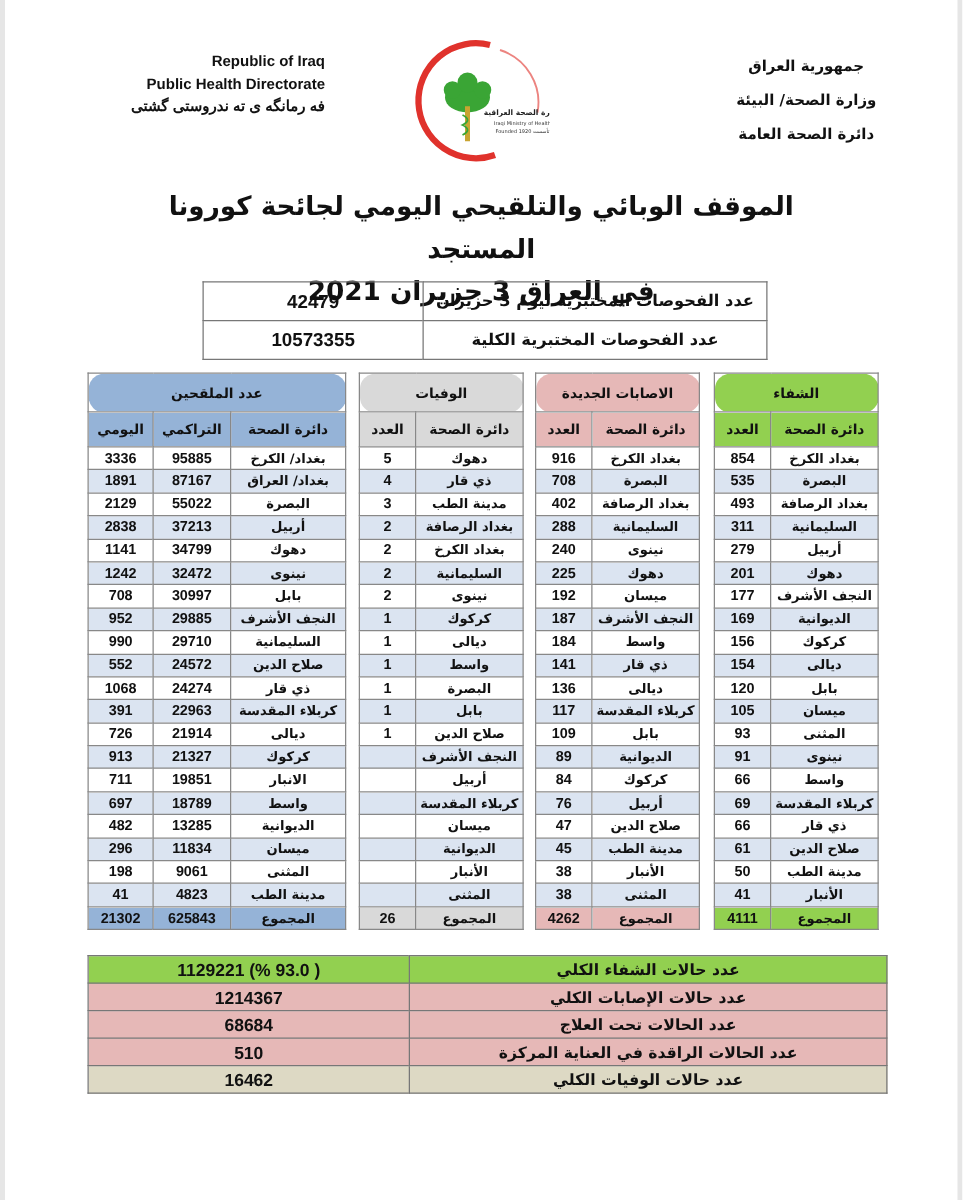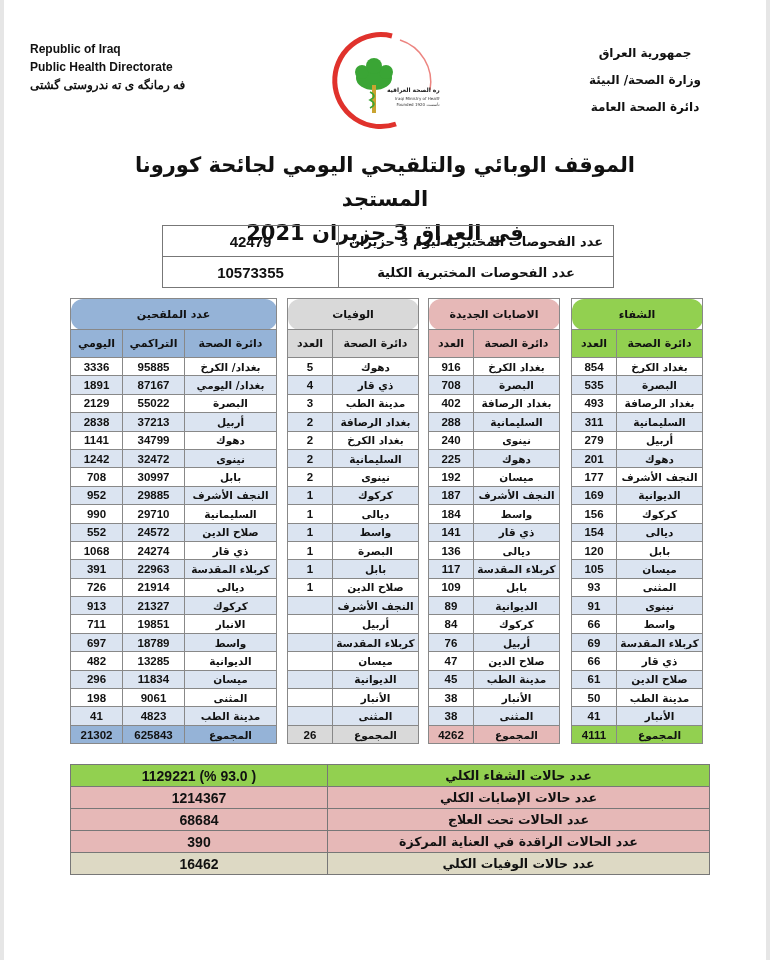--- a/index.html
+++ b/index.html
@@ -1,20 +1,20 @@
 <!DOCTYPE html>
 <html><head>
   <meta charset="utf-8">
   <style>
     html, body { margin: 0; padding: 0; background: #ffffff; }
     body { width: 770px; height: 960px; position: relative; overflow: hidden; font-family: "DejaVu Sans", sans-serif; color: #111; }
     .edge-left { position: absolute; left: 0; top: 0; width: 4px; height: 960px; background: #e6e6e6; }
     .edge-right { position: absolute; right: 0; top: 0; width: 4px; height: 960px; background: #e6e6e6; }
 
-    .hdr-en { position: absolute; left: 30px; top: 40px; width: 230px; text-align: left; font-family: "Liberation Sans", sans-serif; font-weight: bold; font-size: 12px; line-height: 18px; }
+    .hdr-en { position: absolute; left: 30px; top: 40px; width: 230px; text-align: right; font-family: "Liberation Sans", sans-serif; font-weight: bold; font-size: 12px; line-height: 18px; }
     .hdr-en div { white-space: nowrap; }
     .hdr-ar { position: absolute; right: 40px; top: 40px; width: 170px; text-align: center; font-weight: bold; font-size: 12px; line-height: 27px; direction: rtl; }
 
     .logo { position: absolute; left: 330px; top: 30px; width: 110px; height: 100px; }
 
     .title { position: absolute; left: 100px; top: 148px; width: 570px; text-align: center; direction: rtl; font-weight: bold; font-size: 21px; line-height: 34px; }
 
     table { border-collapse: collapse; }
     .tests { position: absolute; left: 162px; top: 225px; width: 452px; direction: rtl; }
     .tests td { border: 1px solid #777; height: 28px; font-weight: bold; text-align: center; }
@@ -423,21 +423,21 @@
       <th class="sub">اليومي</th>
     </tr>
   </thead>
   <tbody>
       <tr class="plain">
         <td>بغداد/ الكرخ</td>
         <td class="num">95885</td>
         <td class="num">3336</td>
       </tr>
       <tr class="alt">
-        <td>بغداد/ اليومي</td>
+        <td>بغداد/ العراق</td>
         <td class="num">87167</td>
         <td class="num">1891</td>
       </tr>
       <tr class="plain">
         <td>البصرة</td>
         <td class="num">55022</td>
         <td class="num">2129</td>
       </tr>
       <tr class="alt">
         <td>أربيل</td>
@@ -541,20 +541,20 @@
       <tr class="pink">
         <td>عدد حالات الإصابات الكلي</td>
         <td class="val">1214367</td>
       </tr>
       <tr class="pink">
         <td>عدد الحالات تحت العلاج</td>
         <td class="val">68684</td>
       </tr>
       <tr class="pink">
         <td>عدد الحالات الراقدة في العناية المركزة</td>
-        <td class="val">390</td>
+        <td class="val">510</td>
       </tr>
       <tr class="beige">
         <td>عدد حالات الوفيات الكلي</td>
         <td class="val">16462</td>
       </tr>
     </tbody>
 </table>
 
 </body></html>

